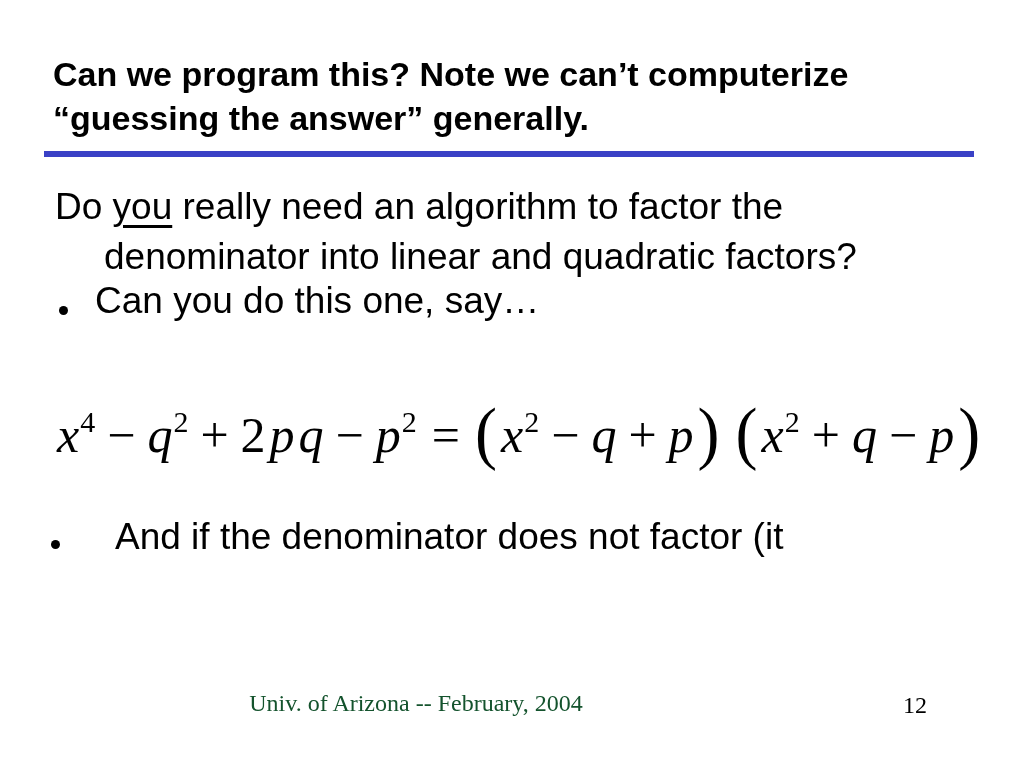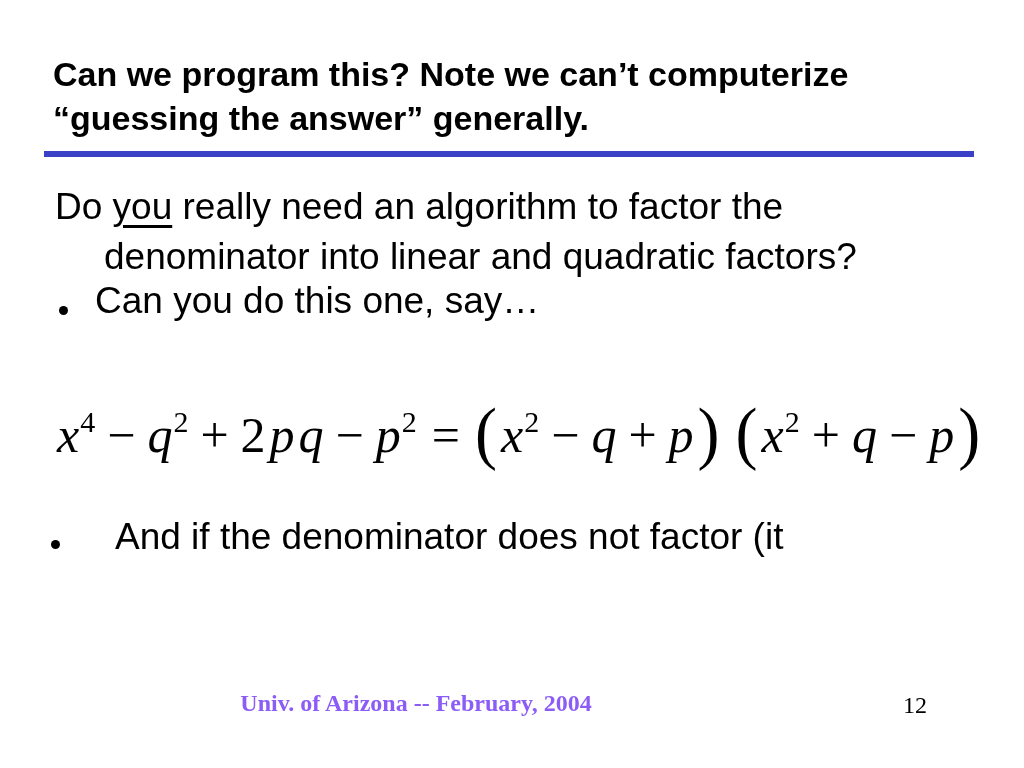--- a/index.html
+++ b/index.html
@@ -84,22 +84,21 @@
   }
   .f-gap { display: inline-block; width: 12px; }
   .footer {
     position: absolute;
     left: 0;
     top: 690px;
     width: 832px;
     text-align: center;
     font-family: "Liberation Serif", serif;
     font-size: 24px;
-    color: #8b5cf6;
-    font-weight: bold;
+    color: #14532d;
   }
   .pagenum {
     position: absolute;
     left: 903px;
     top: 692px;
     font-family: "Liberation Serif", serif;
     font-size: 24px;
     color: #000000;
     text-align: right;
   }

